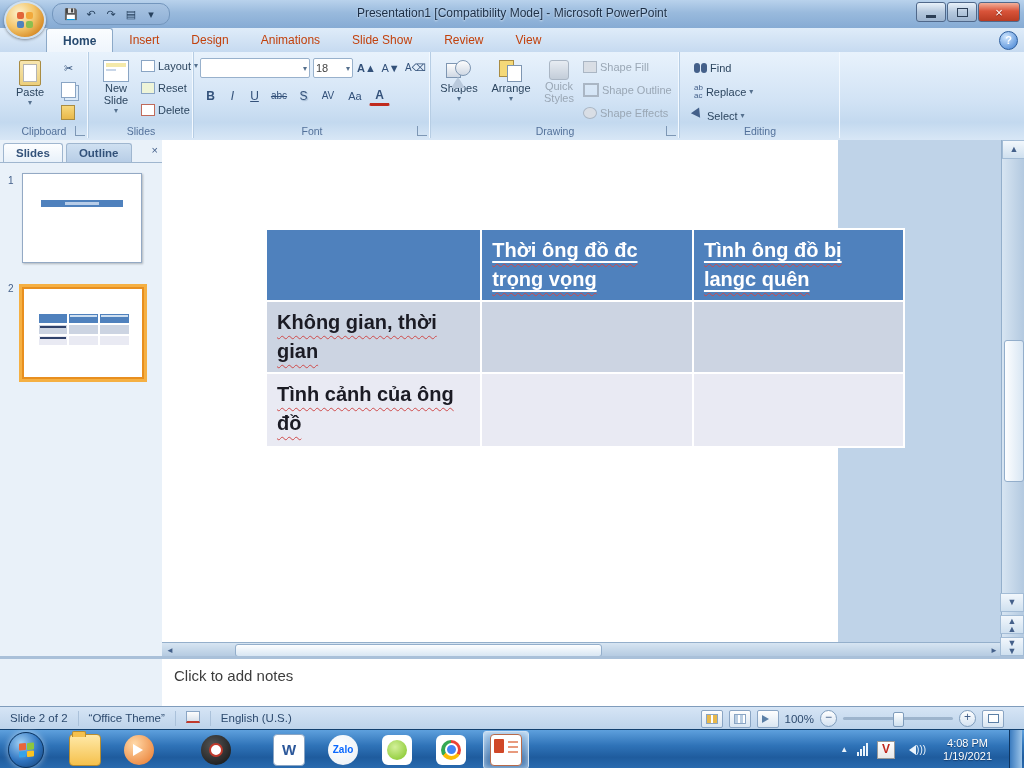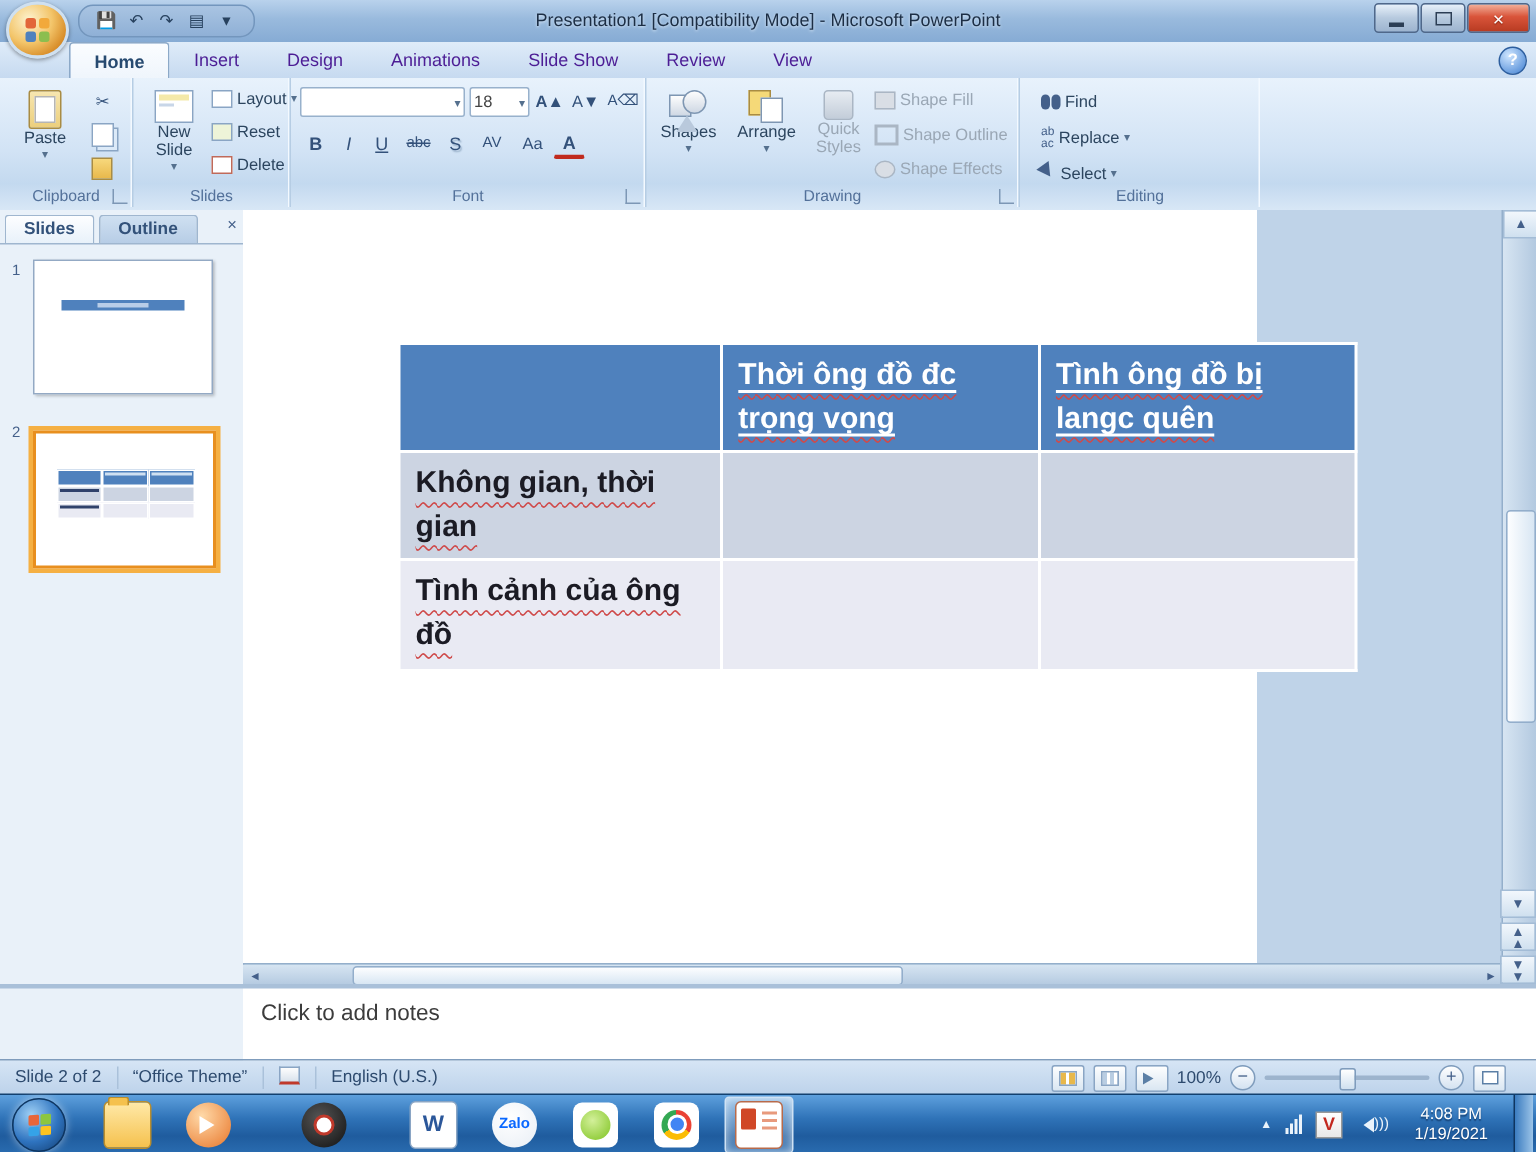--- a/index.html
+++ b/index.html
@@ -22,21 +22,21 @@
   #win-controls{right:4px;top:2px;display:flex;gap:1px;}
   .winbtn{width:28px;height:18px;border:1px solid #50688a;border-radius:3px;
     background:linear-gradient(#e8f1fa,#b6c9de 50%,#9db4cf);display:flex;align-items:center;justify-content:center;}
   .winbtn .bar{width:10px;height:3px;background:#2c3e55;margin-top:8px;}
   .winbtn .sq{width:9px;height:7px;border:1px solid #2c3e55;background:transparent;}
   .winbtn.close{background:linear-gradient(#f2b09a,#d9543a 45%,#b83b22);width:40px;}
   .winbtn.close span{color:#fff;font-size:13px;line-height:13px;text-shadow:0 1px 1px #7c1f0e;}
   
   #tabrow{left:0;top:28px;width:1024px;height:24px;background:linear-gradient(#dfecf9,#c6daf0);}
   #tabs{left:46px;top:28px;height:40px;display:flex;}
-  .rtab{padding:0 16px;line-height:24px;font-size:12px;color:#4c1d95;}
+  .rtab{padding:0 16px;line-height:24px;font-size:12px;color:#c2410c;}
   .rtab.active{background:linear-gradient(#fbfdff,#e7f0fa);border:1px solid #8ca9c8;border-bottom:none;
     border-radius:3px 3px 0 0;color:#2a4songs;color:#274a70;font-weight:bold;}
   #help-btn{right:6px;top:31px;width:17px;height:17px;border-radius:50%;
     background:radial-gradient(circle at 35% 30%,#cfe6ff,#3f7fd1);color:#fff;font-size:11px;font-weight:bold;
     text-align:center;line-height:17px;border:1px solid #2d5e9e;}
   
   #ribbon{left:0;top:52px;width:1024px;height:88px;
     background:linear-gradient(#e8f2fc,#d2e3f5 55%,#c3d9ef 80%,#d8e7f6);border-bottom:1px solid #8ca9c8;
     display:flex;}
   .grp{position:relative;height:86px;border-right:1px solid #b6cde4;box-shadow:inset -1px 0 0 #f3f9ff;}

